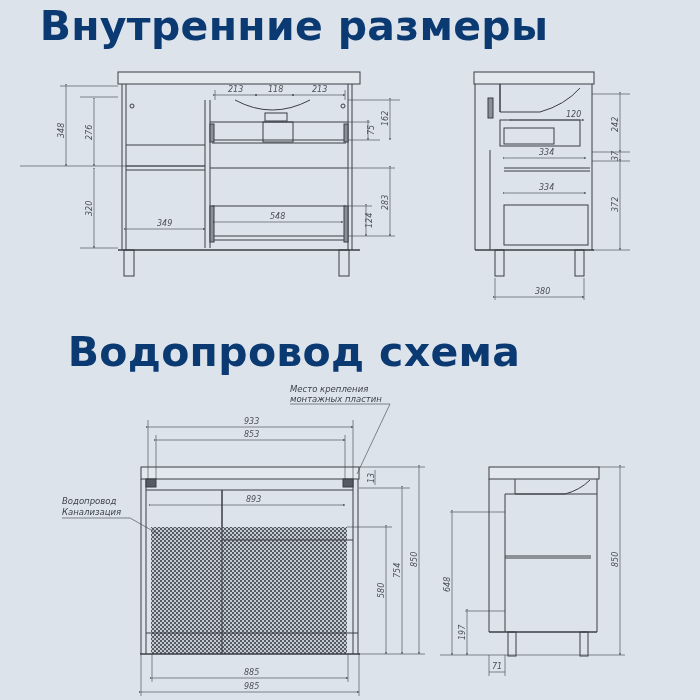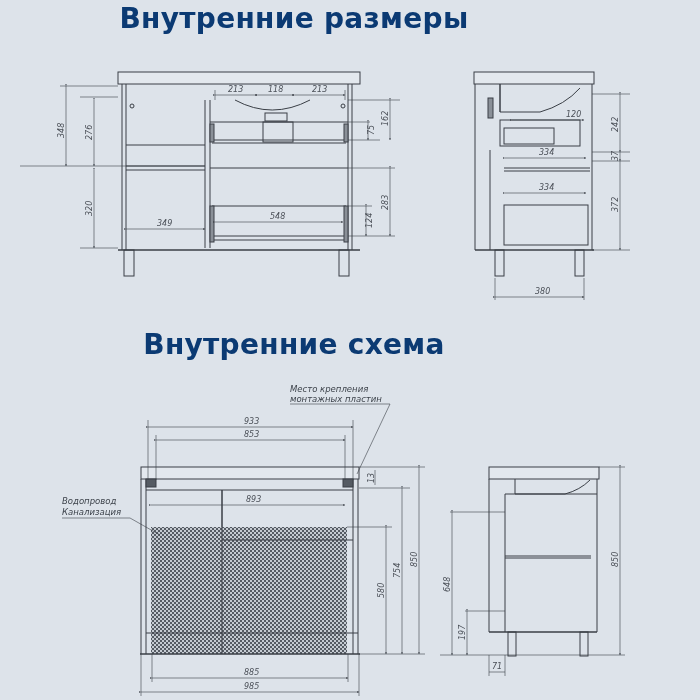--- a/index.html
+++ b/index.html
@@ -5,36 +5,36 @@
   html, body { margin:0; padding:0; }
   body {
     width:700px; height:700px; overflow:hidden;
     background:#dde3ea;
     font-family:"Liberation Sans", sans-serif;
     position:relative;
   }
   .heading {
     position:absolute; left:0; width:588px; text-align:center;
     font-family:"DejaVu Sans", sans-serif; font-weight:bold;
-    color:#0b3a73; font-size:28px; letter-spacing:0.3px;
+    color:#0b3a73; font-size:41px; letter-spacing:0.3px;
   }
   #h1 { top:2px; }
   #h2 { top:328px; }
   svg { position:absolute; left:0; top:0; }
   svg text {
     font-family:"DejaVu Sans", sans-serif; font-style:italic;
     fill:#4a4f57; font-size:8px;
   }
   svg .note { font-size:8.5px; fill:#3d434b; }
 </style>
 </head>
 <body>
 
 <div id="h1" class="heading">Внутренние размеры</div>
-<div id="h2" class="heading">Внутренние схема</div>
+<div id="h2" class="heading">Водопровод схема</div>
 
 <svg width="700" height="700" viewBox="0 0 700 700">
   <defs>
     <pattern id="hatch" width="4" height="4" patternUnits="userSpaceOnUse">
       <rect width="4" height="4" fill="#c5cbd2"></rect>
       <rect width="2" height="2" fill="#555b63"></rect>
       <rect x="2" y="2" width="2" height="2" fill="#555b63"></rect>
     </pattern>
     <marker id="arr" markerWidth="6" markerHeight="6" refX="3" refY="3" orient="auto">
       <path d="M0,1.5 L3,3 L0,4.5 Z" fill="#3a3f46"></path>

